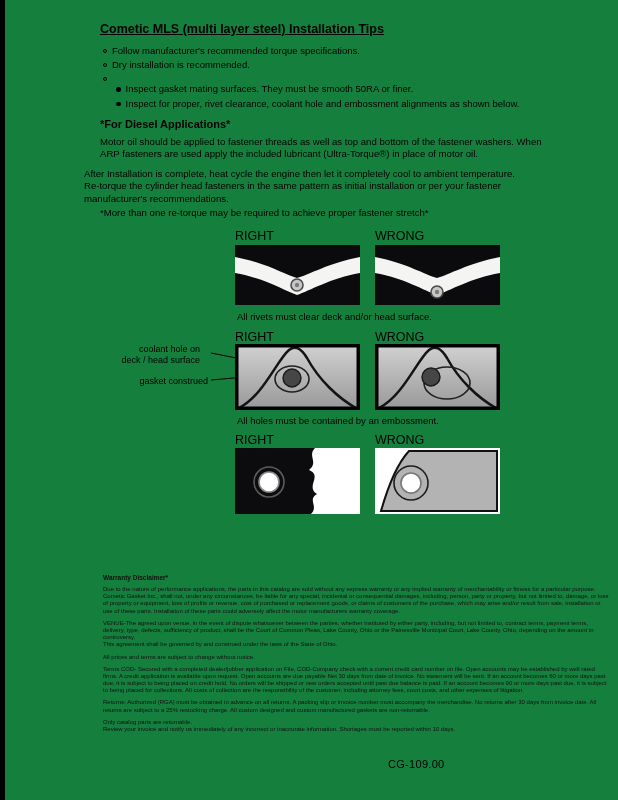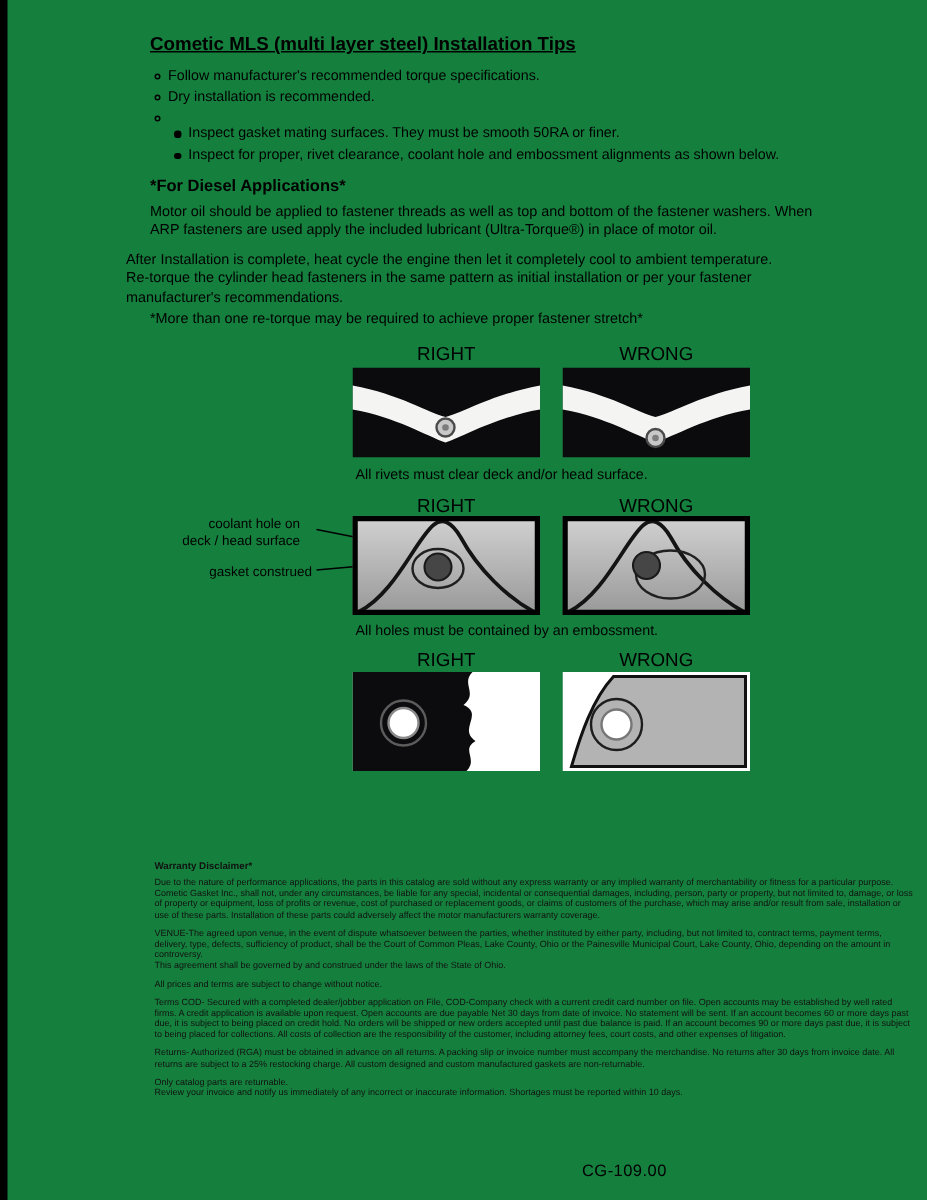--- a/index.html
+++ b/index.html
@@ -10,30 +10,30 @@
   .abs { position:absolute; }
   .title { font-size:12.5px; font-weight:bold; text-decoration:underline; white-space:nowrap; }
   .tips { width:480px; }
   .tip-line { display:flex; align-items:flex-start; font-size:9.5px; line-height:1.15; margin-bottom:3.2px;text-align:right; }
   .tip-line.sub { margin-left:13px; }
   .marker-circle { flex:none; width:4px; height:4px; border:1px solid #000; border-radius:50%; margin:3px 5px 0 0; }
   .marker-dot { flex:none; width:4.5px; height:4.5px; background:#000; border-radius:50%; margin:3px 5px 0 0; }
   .h2 { font-size:11px; font-weight:bold; }
   .para { font-size:9.6px; line-height:1.28; }
   .note { font-size:9.6px; }
-  .rw-label { width:125px; text-align:center; font-size:12.5px; }
+  .rw-label { width:125px; font-size:12.5px; }
   .caption { font-size:9.5px; }
   .pre { white-space:pre-line; }
   .ann { font-size:9px; line-height:1.25; text-align:right; width:96px; }
   .diag { width:125px; }
   .diag svg { display:block; }
   .disc { width:506px; color:#111; }
   .disc-heading { font-size:6.5px; font-weight:bold; margin-bottom:5px; }
   .disc p { font-size:6px; line-height:1.2; margin:0 0 5px 0; white-space:pre-line; }
-  .footer { font-size:11px; letter-spacing:0.3px;margin-top:17px; }
+  .footer { font-size:11px; letter-spacing:0.3px; }
 </style>
 </head>
 <body>
 
 <div class="page">
   <div class="stripe"></div>
 
   <h1 class="abs title" style="left:100px; top:22px;">Cometic MLS (multi layer steel) Installation Tips</h1>
 
   <div class="abs tips" style="left:103px; top:46px;">

